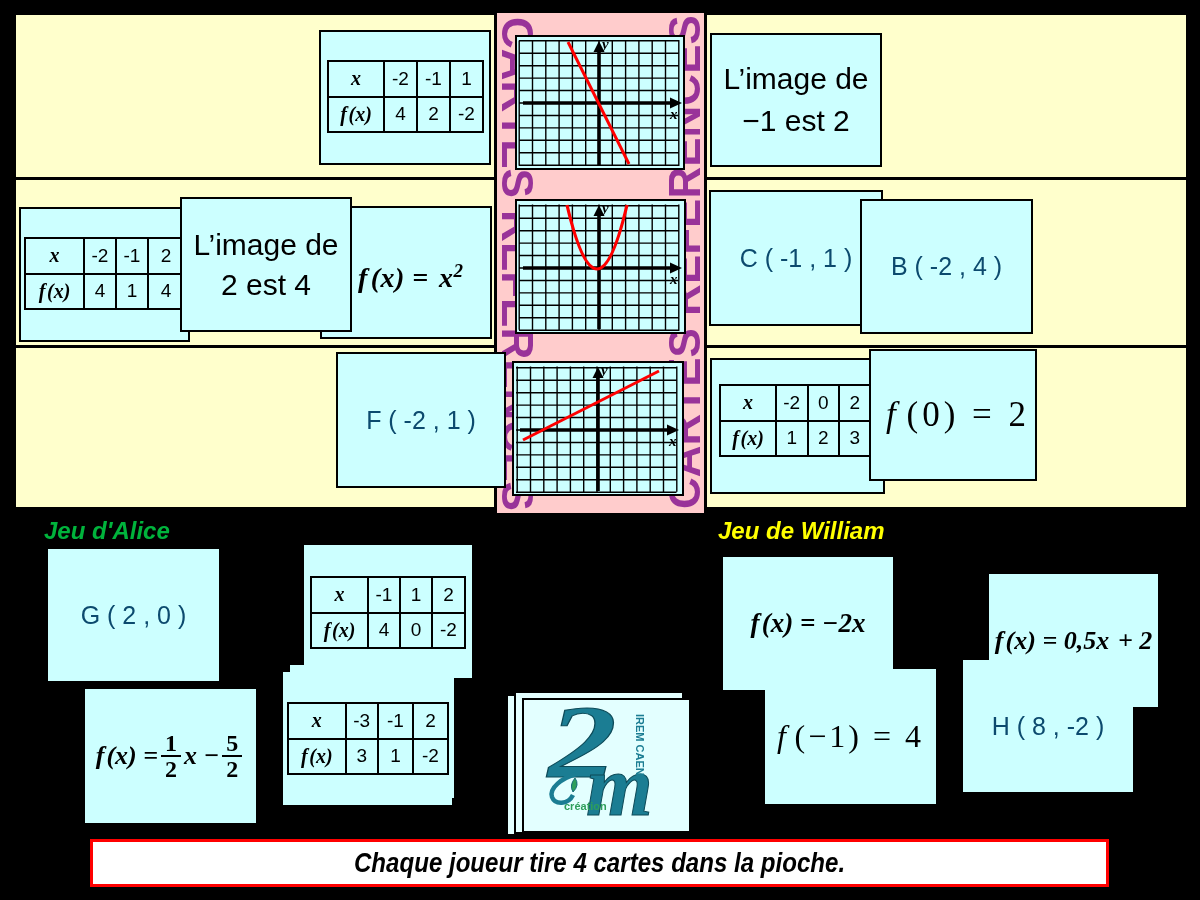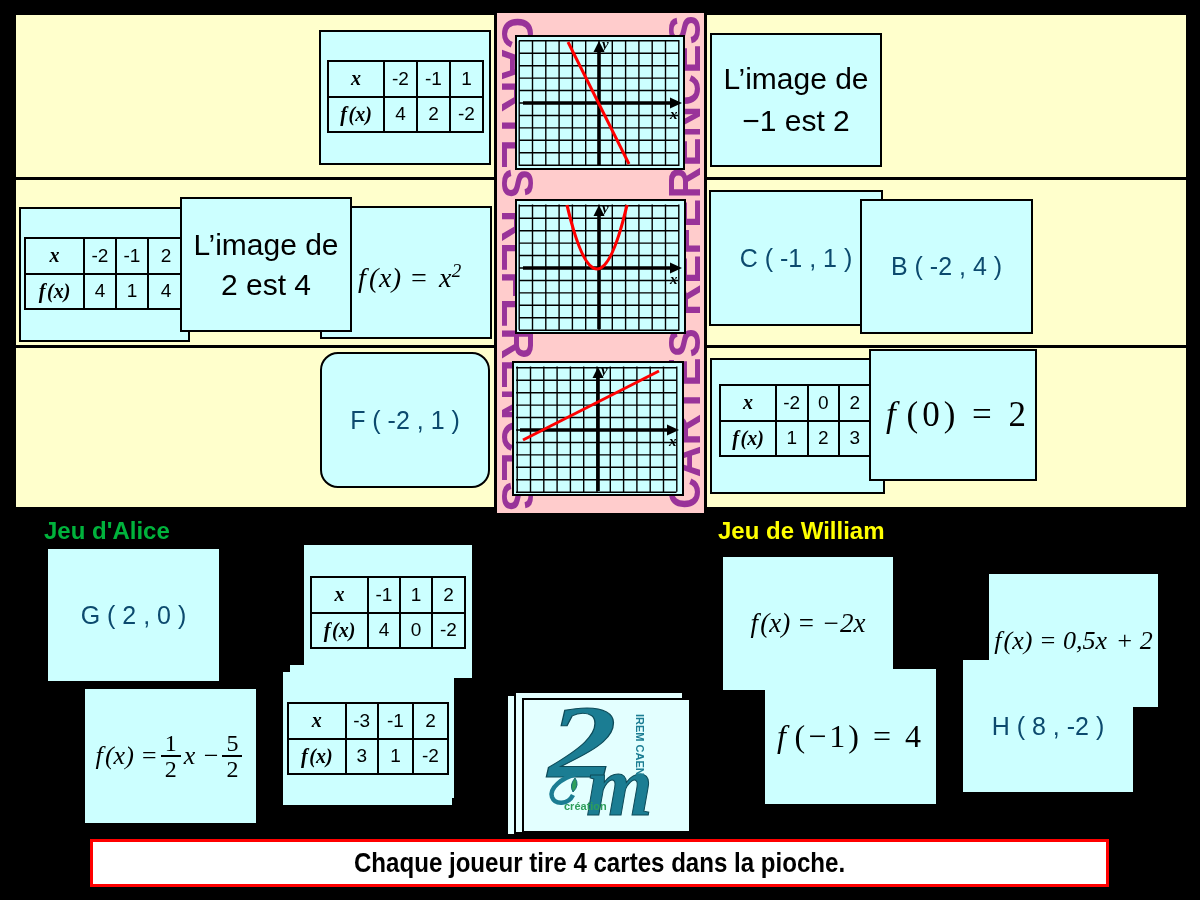--- a/index.html
+++ b/index.html
@@ -1,29 +1,29 @@
 <!DOCTYPE html>
 <html><head>
 <meta charset="utf-8">
 <style>
   html,body{margin:0;padding:0;}
   body{width:1200px;height:900px;background:#000;position:relative;overflow:hidden;
        font-family:"Liberation Sans",sans-serif;}
-  .abs{position:absolute;}
+  .abs{position:absolute;font-style:italic;}
   .yellow{position:absolute;background:#FFFFCC;}
   .divider{position:absolute;background:#000;height:3px;}
   .card{position:absolute;background:#CCFFFF;}
   .bord{border:2px solid #000;}
   .ctr{display:flex;align-items:center;justify-content:center;text-align:center;}
   .coord{font-size:25px;color:#0c4a6e;}
   table.vt{position:absolute;border-collapse:collapse;}
   table.vt td{border:2px solid #000;text-align:center;padding:0;
       font-family:"Liberation Sans",sans-serif;font-size:19px;color:#000;}
   table.vt td.h{font-family:"Liberation Serif",serif;font-style:italic;font-weight:bold;font-size:20px;}
-  .mathb{font-family:"Liberation Serif",serif;font-weight:normal;font-style:italic;}
+  .mathb{font-family:"Liberation Serif",serif;font-weight:bold;font-style:italic;}
   .mathr{font-family:"Liberation Serif",serif;}
   .vtxt{position:absolute;font-family:"Liberation Sans",sans-serif;font-weight:bold;
         color:#993399;white-space:nowrap;}
 </style>
 </head>
 <body>
 
 <div class="yellow" style="left:16px;top:15px;width:479px;height:492px;"></div>
 
 <div class="yellow" style="left:706px;top:15px;width:480px;height:492px;"></div>
@@ -116,21 +116,21 @@
 <text x="85" y="12" font-family="Liberation Serif" font-style="italic" font-weight="bold" font-size="15">y</text>
 <text x="153" y="83" font-family="Liberation Serif" font-style="italic" font-weight="bold" font-size="15">x</text>
 <path d="M50,4 Q80,132 110,4" fill="none" stroke="#FF0000" stroke-width="3.2"></path>
 </svg>
 </div>
 
 <div class="card bord ctr coord" style="left:709px;top:190px;width:170px;height:132px;">C ( -1 , 1 )</div>
 
 <div class="card bord ctr coord" style="left:860px;top:199px;width:169px;height:131px;">B ( -2 , 4 )</div>
 
-<div class="card bord ctr coord" style="left:320px;top:352px;width:166px;height:132px;border-radius:18px;">F ( -2 , 1 )</div>
+<div class="card bord ctr coord" style="left:336px;top:352px;width:166px;height:132px;">F ( -2 , 1 )</div>
 
 <div class="card bord ctr" style="left:512px;top:361px;width:168px;height:131px;">
 <svg width="168" height="131" viewBox="0 0 168 131">
 <path d="M3.2,3.5V128.8M16.5,3.5V128.8M29.8,3.5V128.8M43.1,3.5V128.8M56.4,3.5V128.8M69.7,3.5V128.8M83.0,3.5V128.8M96.3,3.5V128.8M109.6,3.5V128.8M122.9,3.5V128.8M136.2,3.5V128.8M149.5,3.5V128.8M162.8,3.5V128.8M2.0,4.8H162.5M2.0,17.2H162.5M2.0,29.7H162.5M2.0,42.1H162.5M2.0,54.5H162.5M2.0,67.0H162.5M2.0,79.5H162.5M2.0,91.9H162.5M2.0,104.3H162.5M2.0,116.8H162.5M2.0,129.2H162.5" stroke="#000" stroke-width="1.4" fill="none"></path>
 
 <line x1="6" y1="67" x2="155" y2="67" stroke="#000" stroke-width="3.6"></line>
 <polygon points="153,61.5 165,67 153,72.5" fill="#000"></polygon>
 
 <line x1="84" y1="128" x2="84" y2="13" stroke="#000" stroke-width="3.6"></line>
 <polygon points="78.5,15 84,4 89.5,15" fill="#000"></polygon>

